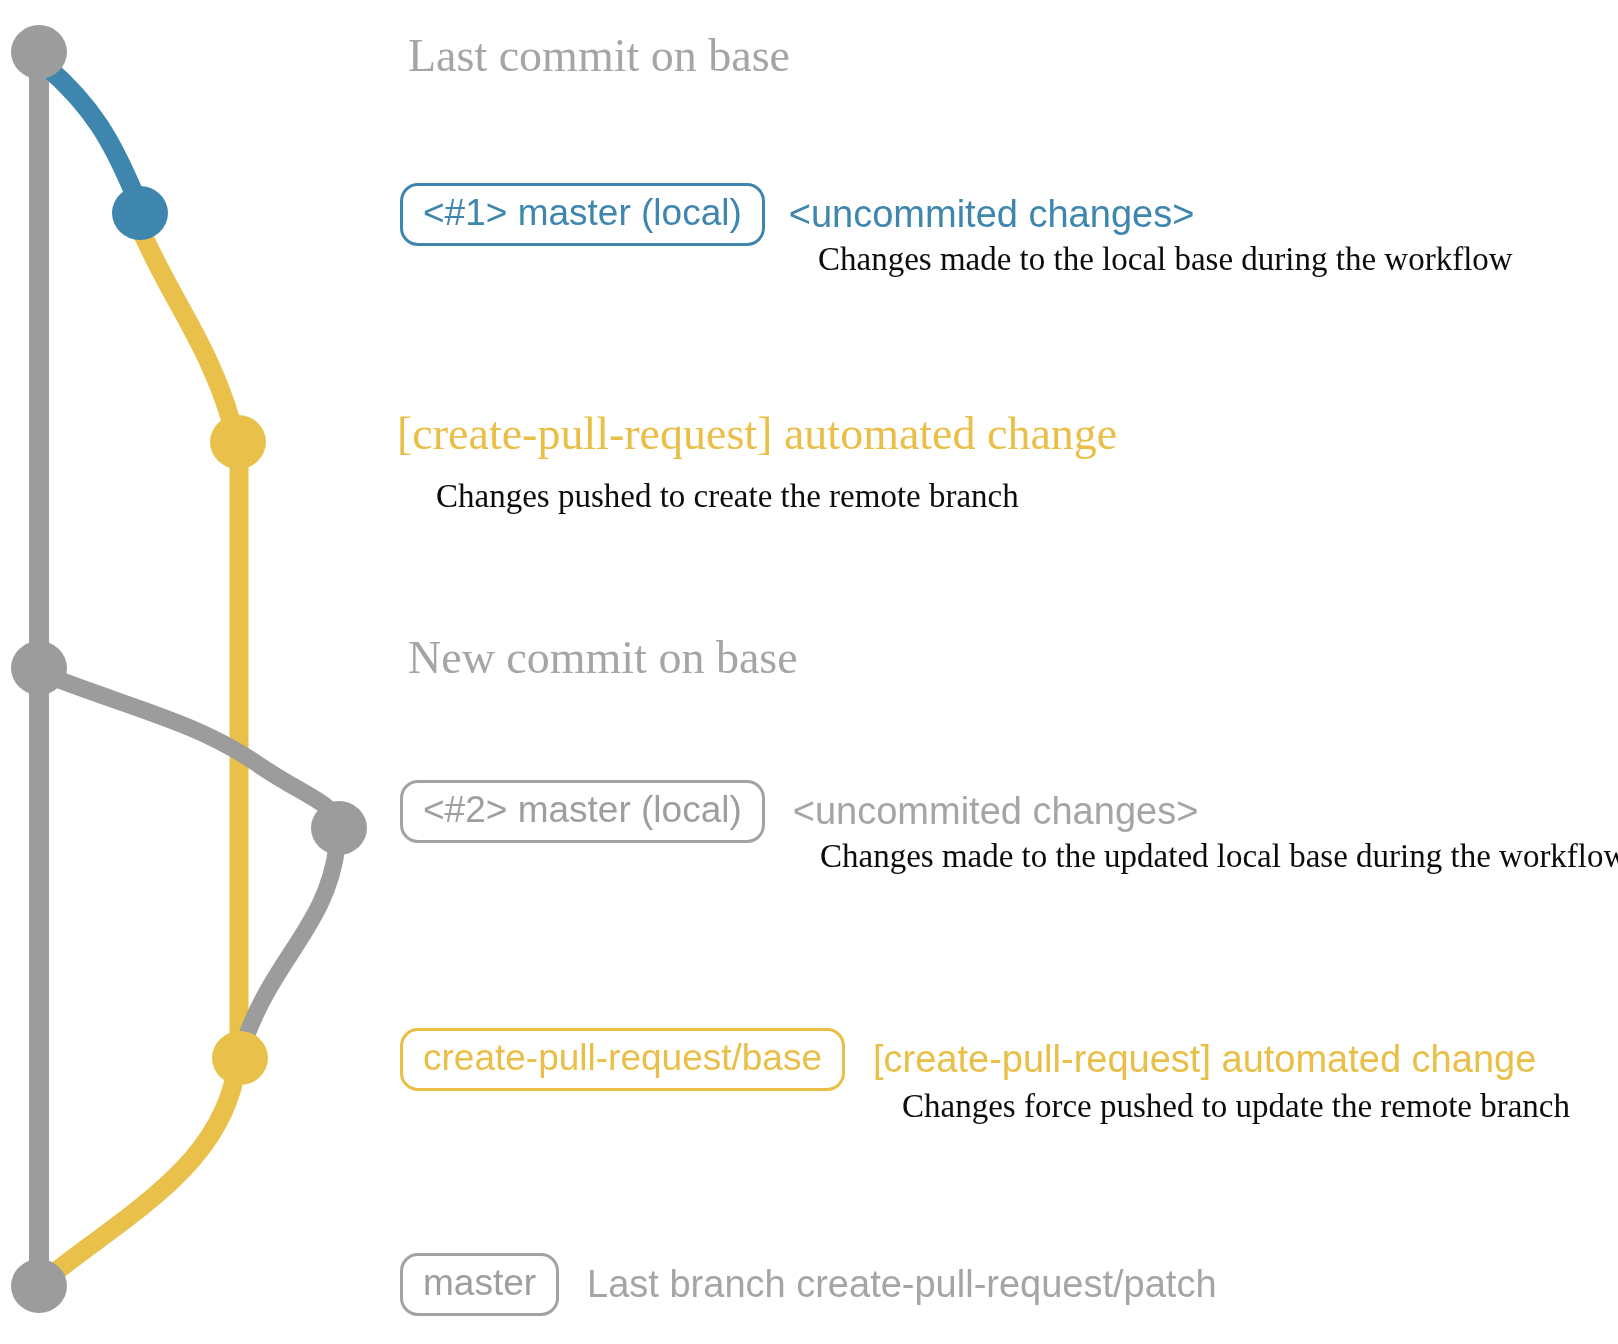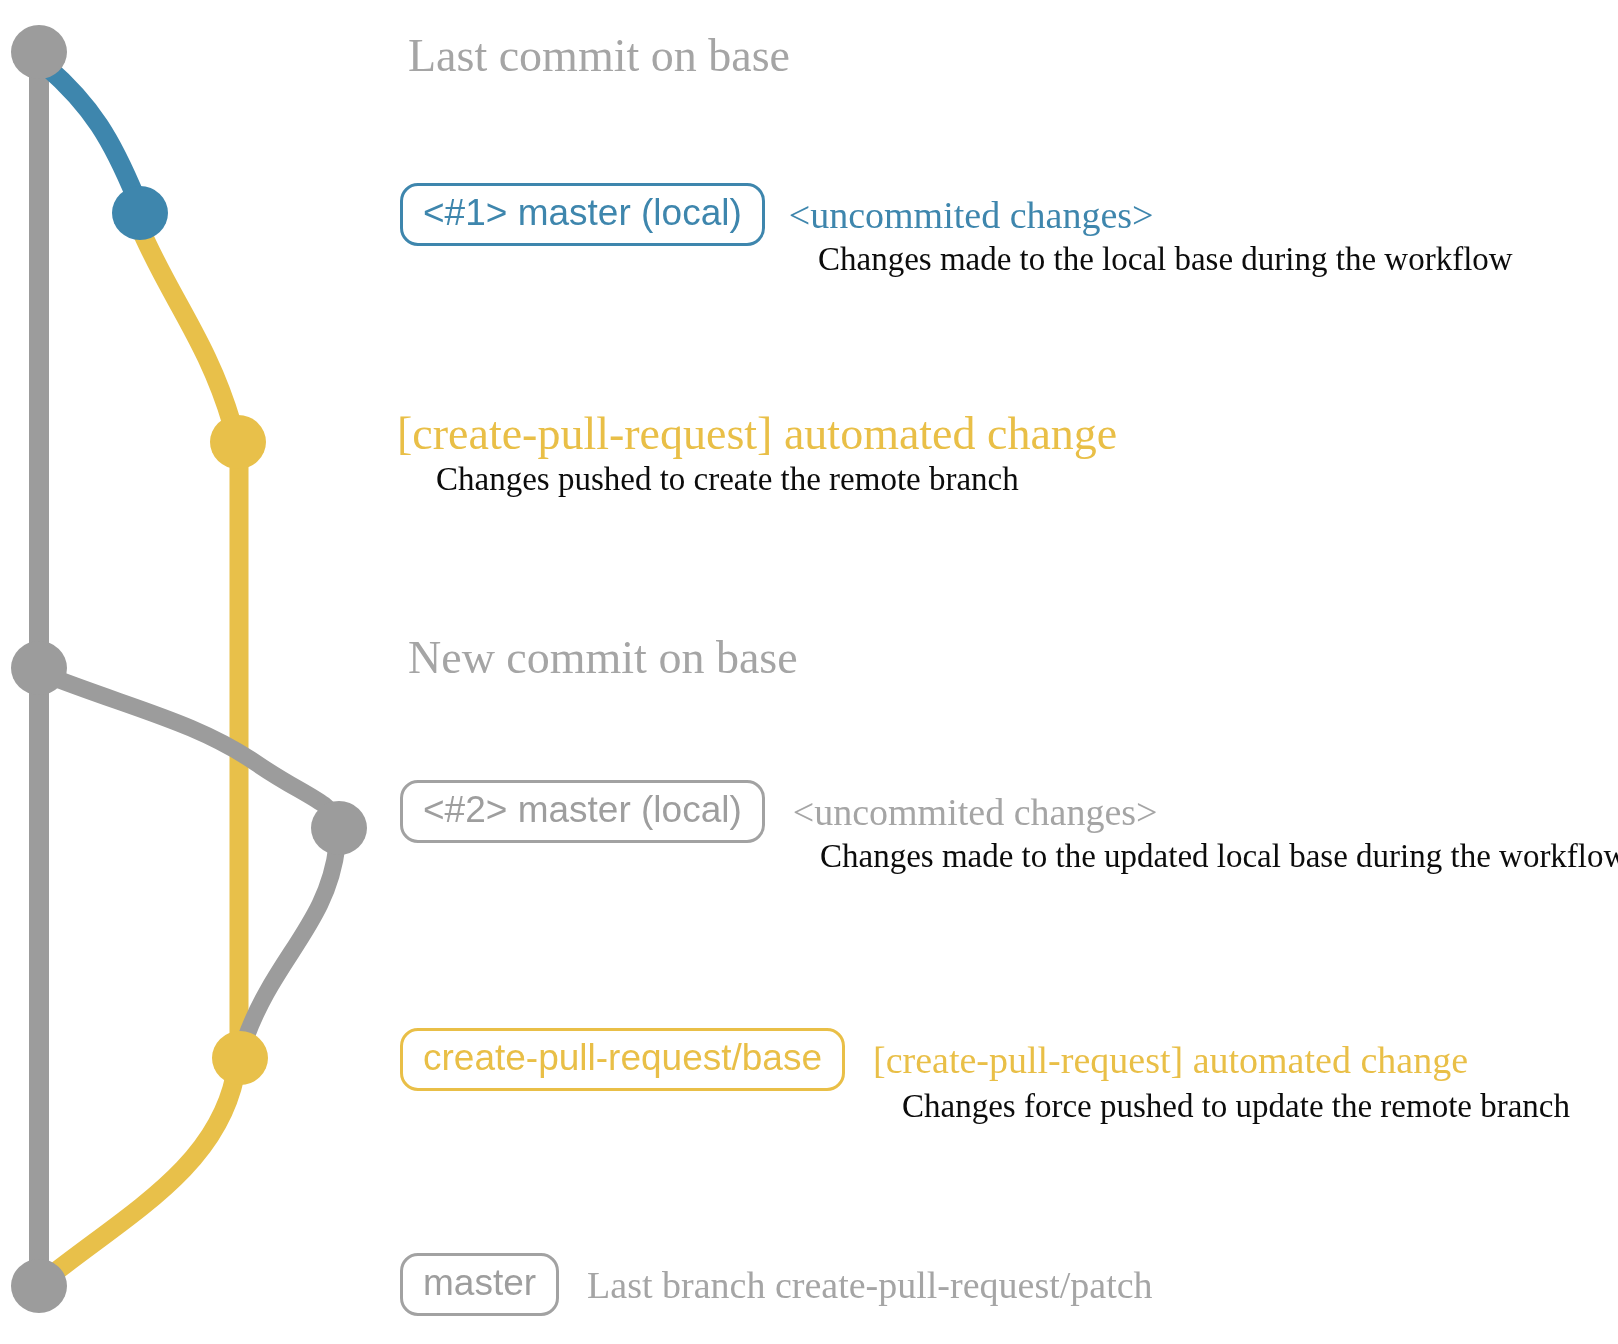--- a/index.html
+++ b/index.html
@@ -29,21 +29,21 @@
   .badge {
     display: inline-flex;
     align-items: center;
     border: 3px solid;
     border-radius: 18px;
     padding: 5px 20px 8px 20px;
     font-size: 37px;
     line-height: 1.2;
     white-space: nowrap;
   }
-  .title { font-size: 38px; white-space: nowrap; font-family: Liberation Serif, serif; }
+  .title { font-size: 38px; white-space: nowrap; }
   .annotation {
     position: absolute;
     font-family: "Liberation Serif", serif;
     font-size: 33px;
     color: #0c0c0c;
     white-space: nowrap;
     text-align: center;
   }
   .c-gray   { color: #a5a5a5; }
   .c-graybx { color: #9e9e9e; border-color: #a2a2a2; }
@@ -77,21 +77,21 @@
 
 <div class="label c-gray" style="left:408px; top:30px;">Last commit on base</div>
 
 <div class="row" style="left:400px; top:183px;gap:24px;">
   <span class="badge c-blue">&lt;#1&gt; master (local)</span>
   <span class="title c-blue">&lt;uncommited changes&gt;</span>
 </div>
 <div class="annotation" style="left:818px; top:241px;">Changes made to the local base during the workflow</div>
 
 <div class="label c-yellow" style="left:397px; top:408px;">[create-pull-request] automated change</div>
-<div class="annotation" style="left:436px; top:461px;">Changes pushed to create the remote branch</div>
+<div class="annotation" style="left:436px; top:478px;">Changes pushed to create the remote branch</div>
 
 <div class="label c-gray" style="left:408px; top:632px;">New commit on base</div>
 
 <div class="row" style="left:400px; top:780px;">
   <span class="badge c-graybx">&lt;#2&gt; master (local)</span>
   <span class="title c-gray">&lt;uncommited changes&gt;</span>
 </div>
 <div class="annotation" style="left:820px; top:838px;">Changes made to the updated local base during the workflow</div>
 
 <div class="row" style="left:400px; top:1028px;">

